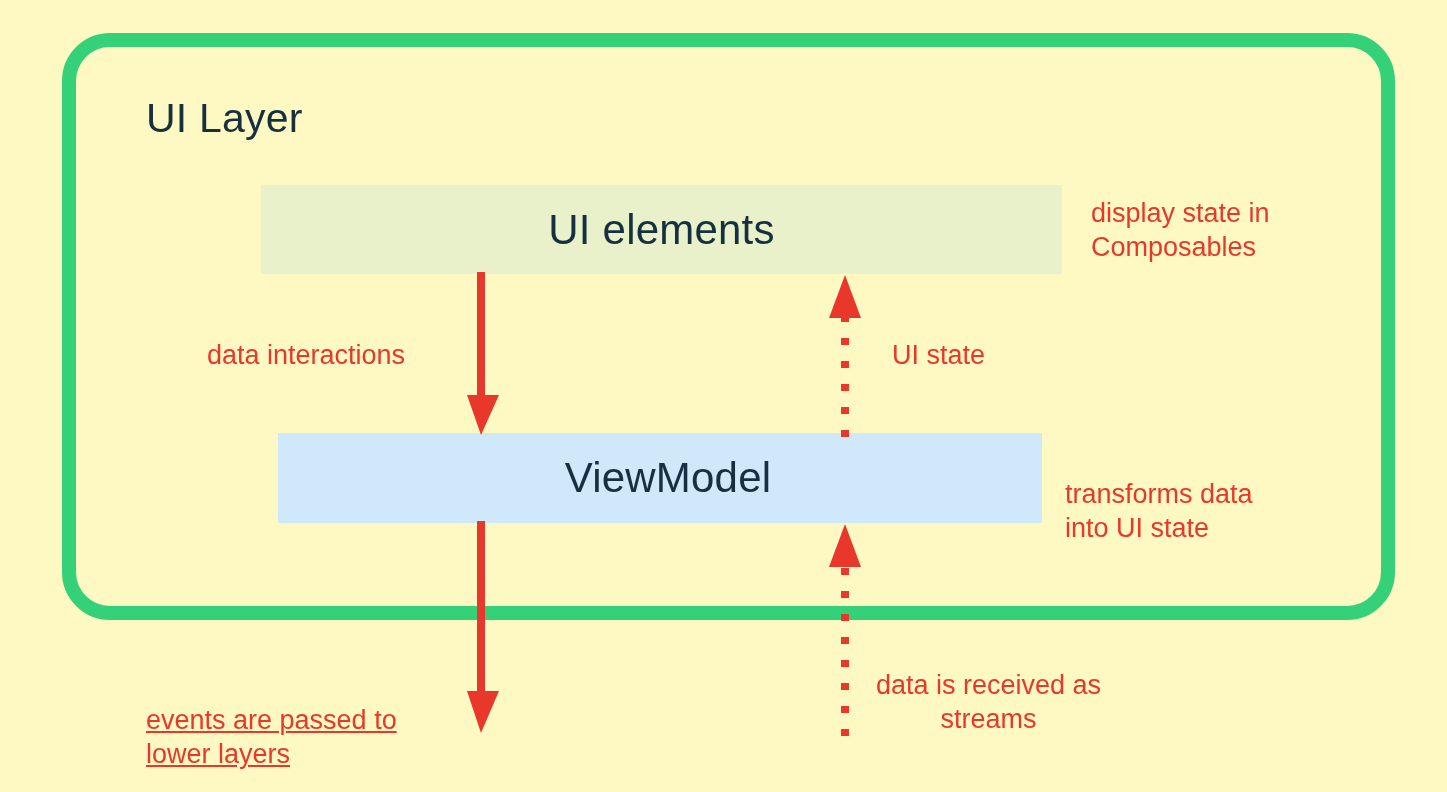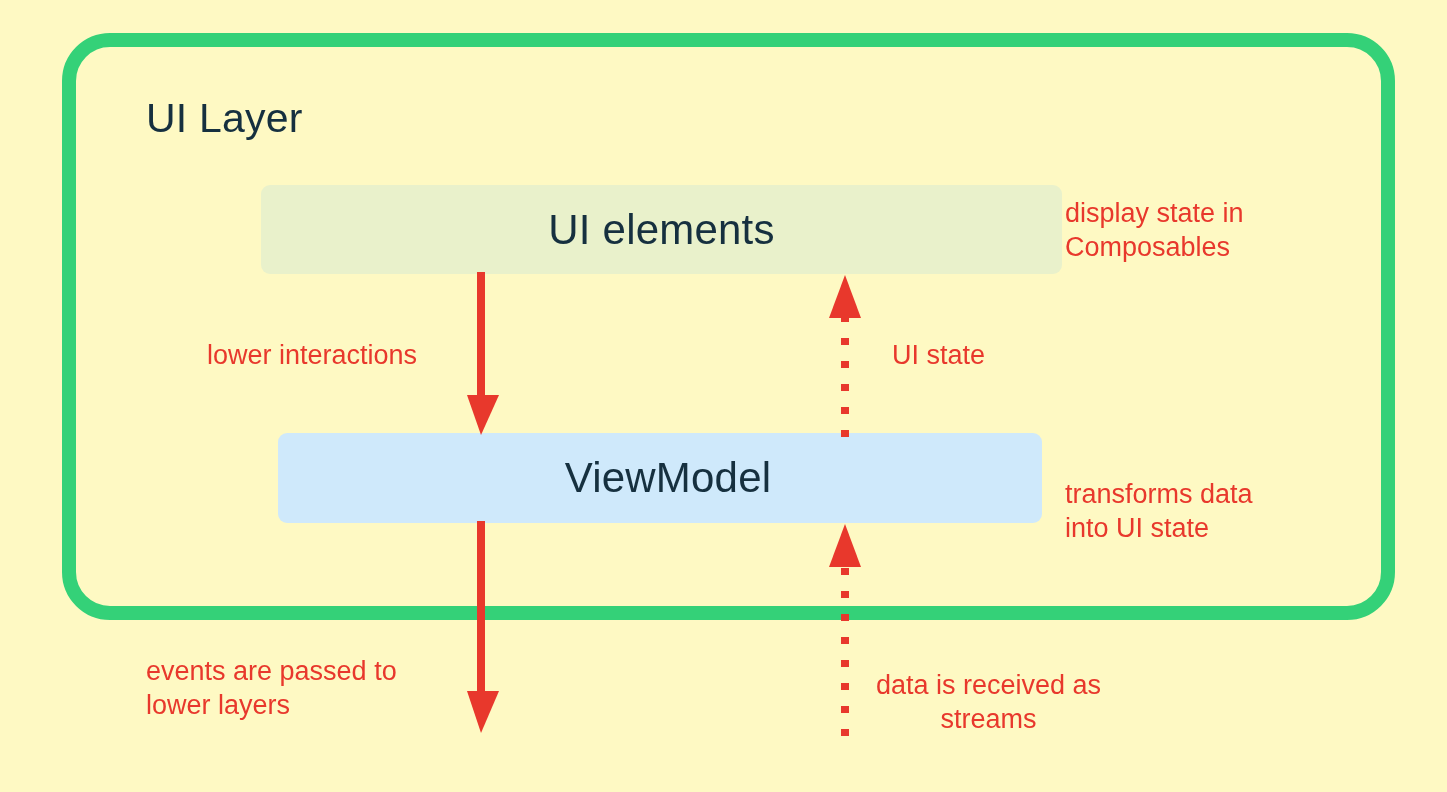--- a/index.html
+++ b/index.html
@@ -37,21 +37,21 @@
     line-height: 1.12;
     color: #16303f;
     letter-spacing: 0.2px;
     white-space: nowrap;
   }
 
   
   .box {
     position: absolute;
     box-sizing: border-box;
-    border-radius: 9px;
+    border-radius: 1px;
     display: flex;
     align-items: center;
     justify-content: center;
   }
   .box-label {
     font-size: 42px;
     color: #16303f;
     letter-spacing: 0.2px;
     white-space: nowrap;
   }
@@ -72,25 +72,25 @@
   }
 
   
   .annot {
     position: absolute;
     color: #e8382c;
     font-size: 27px;
     line-height: 1.27;
     white-space: pre-line;
   }
-  .annot-display-state   { left: 1065px; top: 196px; }
+  .annot-display-state   { left: 1091px; top: 196px; }
   .annot-transforms-data { left: 1065px; top: 446px; margin-top: 31px; }
   .annot-user-interactions { left: 207px; top: 338px; }
   .annot-ui-state        { left: 876px; top: 338px; margin-left: 16px; }
-  .annot-events-passed   { left: 146px; top: 654px; }
+  .annot-events-passed   { left: 146px; top: 703px; text-decoration: underline; }
   .annot-data-streams    { left: 876px; top: 668px; text-align: center; }
 
   
   .arrow {
     position: absolute;
     overflow: visible;
   }
   .arrow-down-upper  { left: 455px; top: 272px;  }
   .arrow-down-lower  { left: 455px; top: 521px;  }
   .arrow-up-upper    { left: 819px; top: 272px;  }
@@ -132,21 +132,21 @@
     <line x1="26" y1="215" x2="26" y2="44" stroke="#e8382c" stroke-width="8" stroke-dasharray="7 16" stroke-linecap="butt"></line>
     <polygon points="26,3 42,46 10,46" fill="#e8382c"></polygon>
   </svg>
 
   <div class="annot annot-display-state">display state in
 Composables</div>
 
   <div class="annot annot-transforms-data">transforms data
 into UI state</div>
 
-  <div class="annot annot-user-interactions">lower interactions</div>
+  <div class="annot annot-user-interactions">data interactions</div>
 
   <div class="annot annot-ui-state">UI state</div>
 
   <div class="annot annot-events-passed">events are passed to
 lower layers</div>
 
   <div class="annot annot-data-streams">data is received as
 streams</div>
 
 </div>

